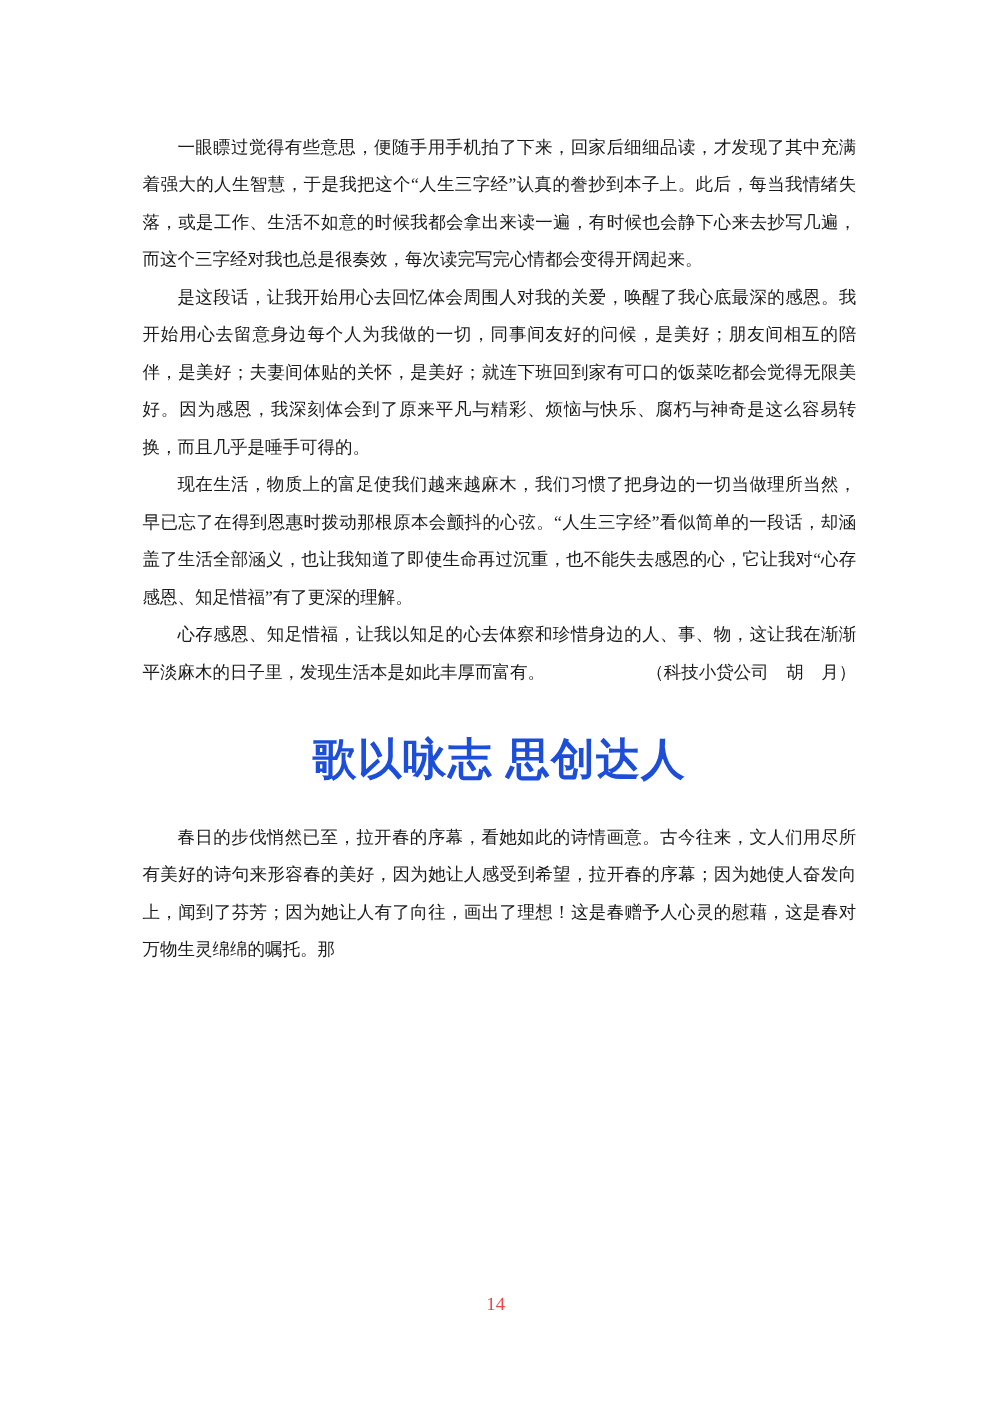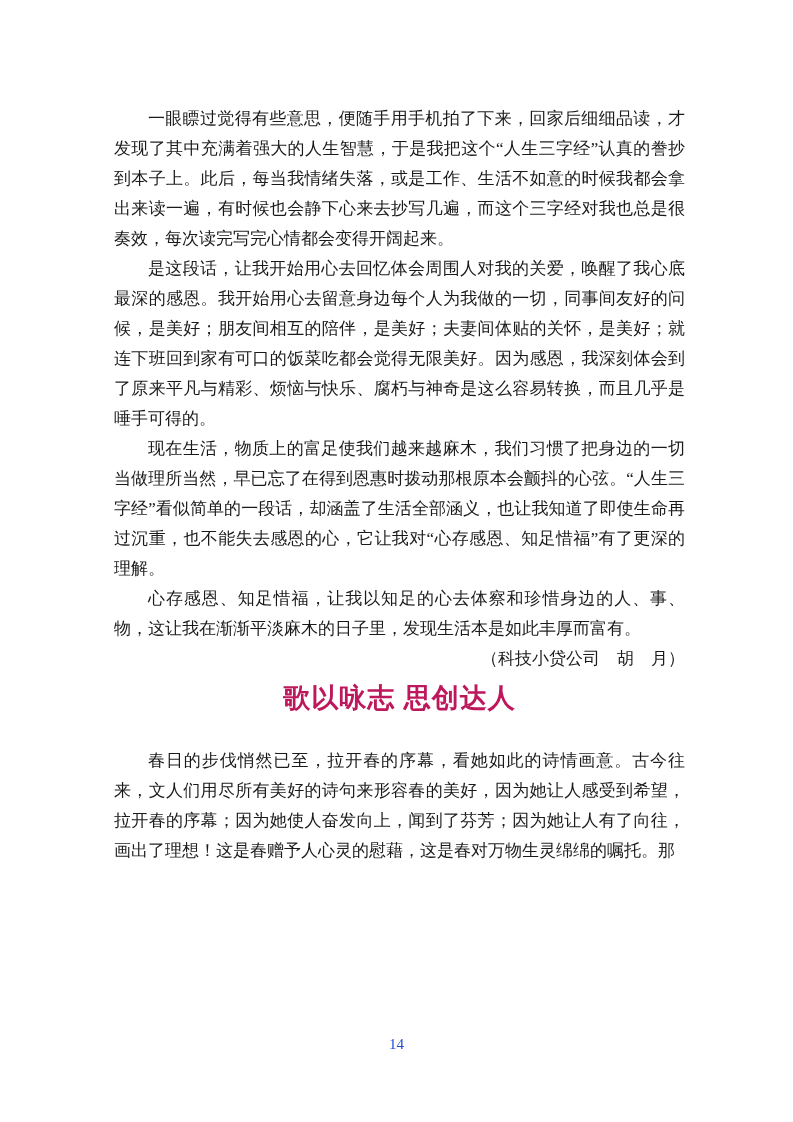--- a/index.html
+++ b/index.html
@@ -17,53 +17,53 @@
     overflow: hidden;
   }
   .content {
     position: absolute;
     left: 114px;
     top: 104px;
     width: 571px;
   }
   .para {
     margin: 0;
-    font-size: 17px;
+    font-size: 14px;
     line-height: 30px;
     text-align: justify;
     text-justify: inter-ideograph;
     text-indent: 2em;
     word-break: break-all;
   }
   .attribution {
     float: right;
     text-indent: 0;
   }
   .article-title {
     margin: 34px 0 28px 0;
     font-family: "Liberation Sans", "DejaVu Sans", sans-serif;
     font-weight: bold;
-    font-size: 27px;
+    font-size: 35px;
     line-height: 40px;
     text-align: center;
     text-indent: 0;
-    color: #be185d;
+    color: #1d4ed8;
     letter-spacing: 1px;
   }
   .page-footer {
     position: absolute;
     left: 0;
     top: 1034px;
     width: 100%;
     text-align: center;
   }
   .page-number {
     font-size: 15px;
     line-height: 20px;
-    color: #1d4ed8;
+    color: #ef4444;
   }
 </style>
 </head>
 <body>
 
 <div class="page">
   <main class="content">
 
     <p class="para">一眼瞟过觉得有些意思，便随手用手机拍了下来，回家后细细品读，才发现了其中充满着强大的人生智慧，于是我把这个“人生三字经”认真的誊抄到本子上。此后，每当我情绪失落，或是工作、生活不如意的时候我都会拿出来读一遍，有时候也会静下心来去抄写几遍，而这个三字经对我也总是很奏效，每次读完写完心情都会变得开阔起来。</p>
 

